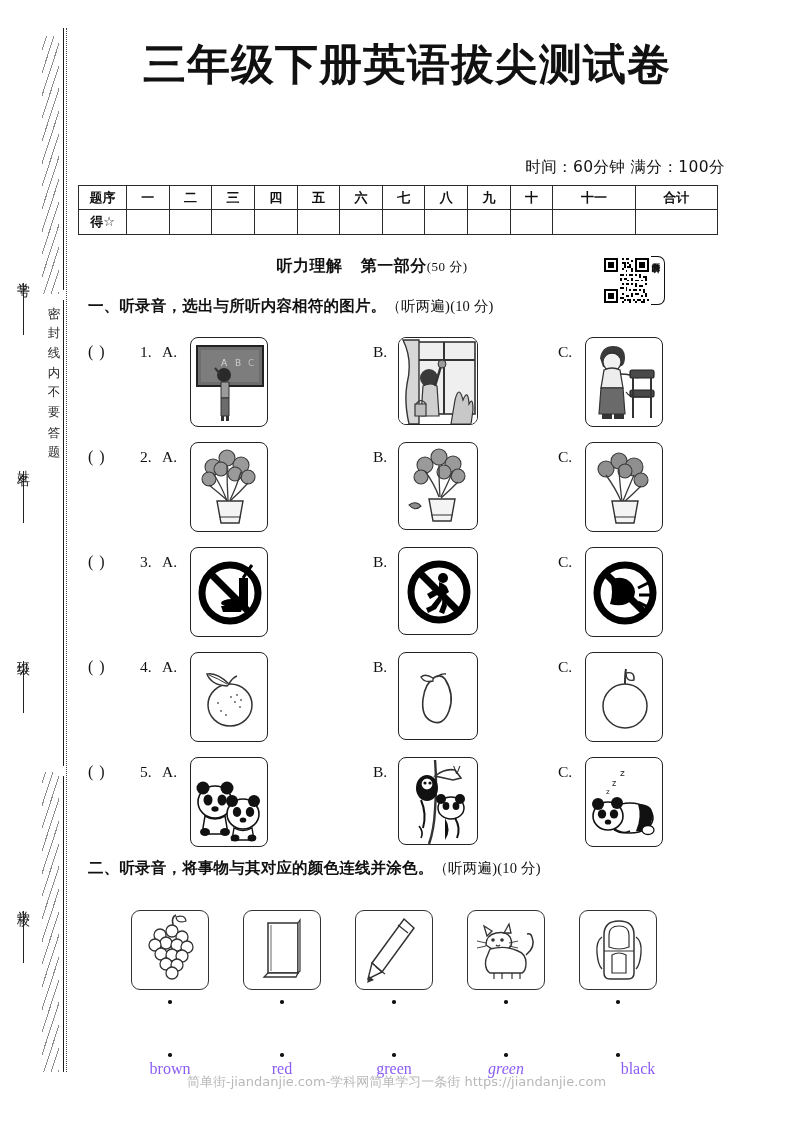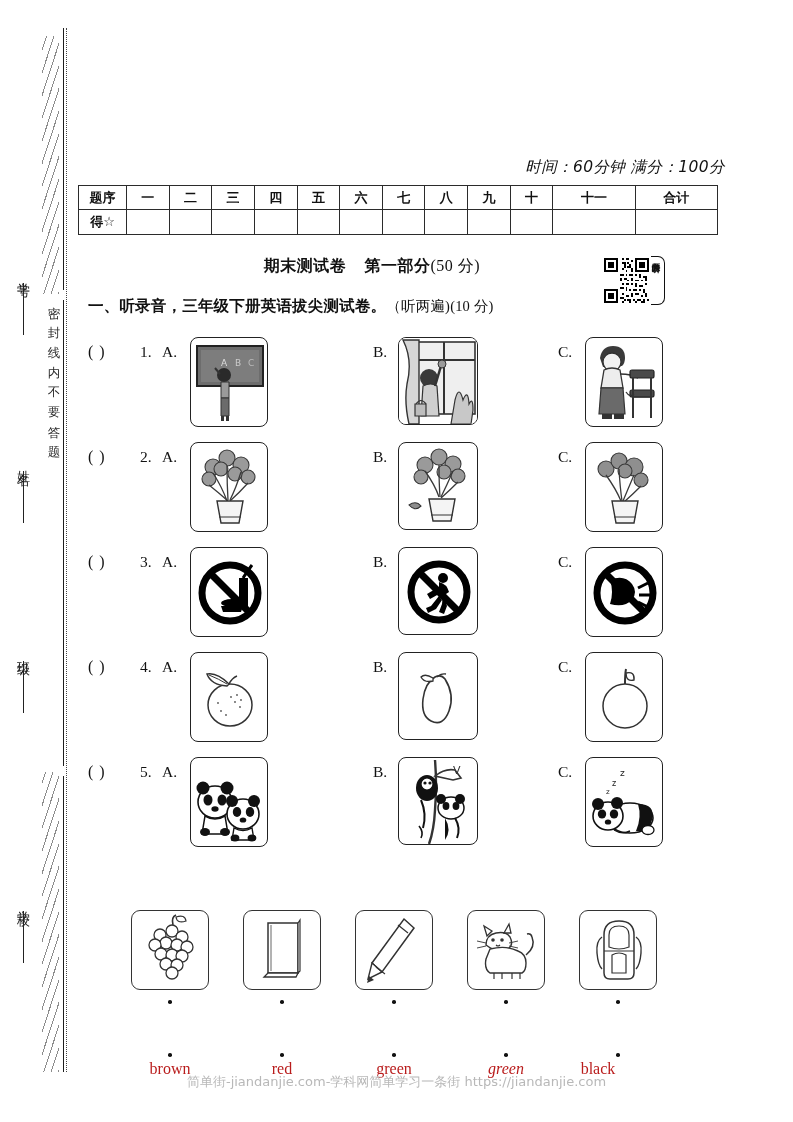--- a/index.html
+++ b/index.html
@@ -102,21 +102,20 @@
     font-size: 24px;
     letter-spacing: 1px;
   }
   .exam-meta {
     position: absolute;
     right: 68px; top: 157px;
     font-family: "DejaVu Sans", sans-serif;
     font-size: 15.5px;
     letter-spacing: 0.4px;
     white-space: nowrap;
-    font-style: italic;
   }
 
   
   .score-table {
     position: absolute;
     left: 78px; top: 185px;
     width: 640px;
     border-collapse: collapse;
     font-family: "DejaVu Sans", sans-serif;
   }
@@ -139,21 +138,21 @@
     width: 620px;
     text-align: center;
     font-family: "DejaVu Sans", sans-serif;
     font-weight: bold;
     font-size: 16px;
     letter-spacing: 0.5px;
   }
   .part-head .pts {
     font-weight: normal;
     font-family: "Liberation Serif", serif;
-    font-size: 16px;
+    font-size: 13px;
   }
 
   
   .qr-wrap {
     position: absolute;
     left: 602px; top: 256px;
     width: 78px; height: 52px;
   }
   .qr-box {
     position: absolute;
@@ -240,21 +239,21 @@
   .dot {
     position: absolute;
     width: 3.6px; height: 3.6px;
     background: #111;
     border-radius: 50%;
   }
   .colorword {
     position: absolute;
     font-family: "Liberation Serif", serif;
     font-size: 16px;
-    color: #b91c1c;
+    color: #8b5cf6;
     text-align: center;
     white-space: nowrap;
   }
 
   
   .watermark {
     position: absolute;
     left: 0; top: 1073px;
     width: 793px;
     text-align: center;
@@ -291,20 +290,21 @@
     <div class="hatch bot"></div>
 
     <div class="seal-col">密封线内不要答题</div>
 
     <div class="margin-label" style="top:272px;"><span>学号</span><span class="rule"></span></div>
     <div class="margin-label" style="top:460px;"><span>姓名</span><span class="rule"></span></div>
     <div class="margin-label" style="top:650px;"><span>班级</span><span class="rule"></span></div>
     <div class="margin-label" style="top:900px;"><span>学校</span><span class="rule"></span></div>
   </div>
 
+  <div class="title-main">三年级下册英语拔尖测试卷</div>
   <div class="exam-meta">时间：60分钟  满分：100分</div>
 
   <table class="score-table">
     <tbody>
         <tr class="row-head">
       <td class="lead">题序</td>
       <td>一</td>
       <td>二</td>
       <td>三</td>
       <td>四</td>
@@ -329,21 +329,21 @@
       <td></td>
       <td></td>
       <td></td>
       <td></td>
       <td></td>
     </tr>
   </tbody>
     </table>
 
   <div class="part-head">
-    <span>期末测试卷</span>&nbsp;&nbsp;&nbsp;<span>第一部分</span><span class="pts">(50 分)</span>
+    <span>听力理解</span>&nbsp;&nbsp;&nbsp;<span>第一部分</span><span class="pts">(50 分)</span>
   </div>
 
   <div class="qr-wrap">
     <div class="qr-bracket"></div>
     <div class="qr-box">
       <svg width="49" height="49" viewBox="0 0 25 25" shape-rendering="crispEdges">
         <rect width="25" height="25" fill="#fff"></rect>
         <g fill="#000">
           <rect x="1" y="1" width="7" height="1"></rect>
             <rect x="1" y="1" width="1" height="7"></rect>
@@ -413,21 +413,21 @@
             <rect x="14" y="23" width="1" height="1"></rect>
           <rect x="17" y="23" width="1" height="1"></rect>
             <rect x="20" y="23" width="2" height="1"></rect>
         </g>
       </svg>
     </div>
     <div class="qr-label">听力音频</div>
   </div>
 
   <div class="directive" style="left:88px; top:296px;">
-    <span>一、</span><span>听录音，三年级下册英语拔尖测试卷。</span><span class="tail">（听两遍)(10 分)</span>
+    <span>一、</span><span>听录音，选出与所听内容相符的图片。</span><span class="tail">（听两遍)(10 分)</span>
   </div>
 
   <div class="qrow" style="top:337px;">
     <div class="paren">(          )</div>
     <div class="qnum">1.</div>
     <div class="olabel" style="left:74px;">A.</div>
     <div class="obox" style="left:102px;">
       <svg width="78" height="90" viewBox="0 0 78 90">
         <rect x="6" y="8" width="66" height="40" fill="#6d6d6d" stroke="#222" stroke-width="2"></rect>
         <rect x="10" y="12" width="58" height="32" fill="#7d7d7d"></rect>
@@ -690,20 +690,23 @@
           <circle cx="31" cy="45" r="6" fill="#111"></circle>
         <ellipse cx="16" cy="56" rx="4.2" ry="4.6" fill="#111"></ellipse>
         <ellipse cx="28" cy="56" rx="4.2" ry="4.6" fill="#111"></ellipse>
         <ellipse cx="22" cy="64" rx="3.2" ry="2.6" fill="#111"></ellipse>
         <ellipse cx="62" cy="72" rx="6" ry="4.5" fill="#fff" stroke="#111" stroke-width="1.3"></ellipse>
         <path d="M28 72 q8 5 16 1" stroke="#111" stroke-width="1.4" fill="none"></path>
       </svg>
     </div>
   </div>
 
+  <div class="directive" style="left:88px; top:858px;">
+    <span>二、</span><span>听录音，将事物与其对应的颜色连线并涂色。</span><span class="tail">（听两遍)(10 分)</span>
+  </div>
 
   <div class="match-area">
 
     <div class="mcard" style="left:43px; top:10px;">
       <svg width="78" height="80" viewBox="0 0 78 80">
         <g fill="#fff" stroke="#333" stroke-width="1.3">
           <circle cx="40" cy="20" r="6"></circle>
             <circle cx="28" cy="24" r="6"></circle>
           <circle cx="50" cy="26" r="6"></circle>
             <circle cx="34" cy="32" r="6"></circle>
@@ -786,18 +789,18 @@
     <div class="dot" style="left:80px; top:153px;"></div>
     <div class="dot" style="left:192px; top:153px;"></div>
     <div class="dot" style="left:304px; top:153px;"></div>
     <div class="dot" style="left:416px; top:153px;"></div>
     <div class="dot" style="left:528px; top:153px;"></div>
 
     <div class="colorword" style="left:52px; top:160px; width:60px;">brown</div>
     <div class="colorword" style="left:164px; top:160px; width:60px;">red</div>
     <div class="colorword" style="left:276px; top:160px; width:60px;">green</div>
     <div class="colorword" style="left:388px; top:160px; width:60px;font-style:italic;">green</div>
-    <div class="colorword" style="left:480px; top:160px; width:60px;">black</div>
+    <div class="colorword" style="left:520px; top:160px; width:60px;">black</div>
   </div>
 
   <div class="watermark">简单街-jiandanjie.com-学科网简单学习一条街 https://jiandanjie.com</div>
 
 </div>
 
 </body></html>

